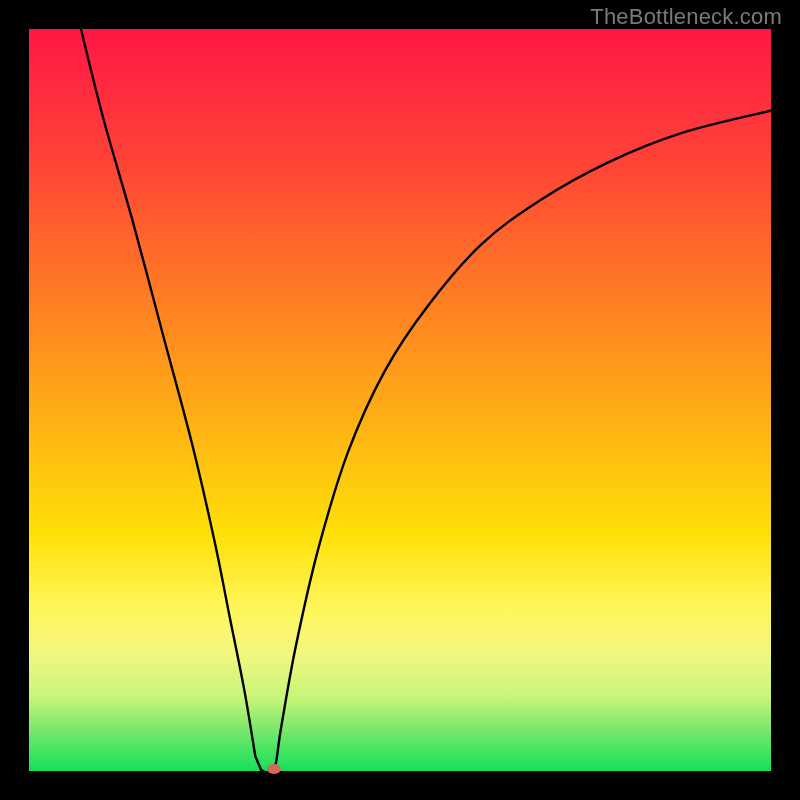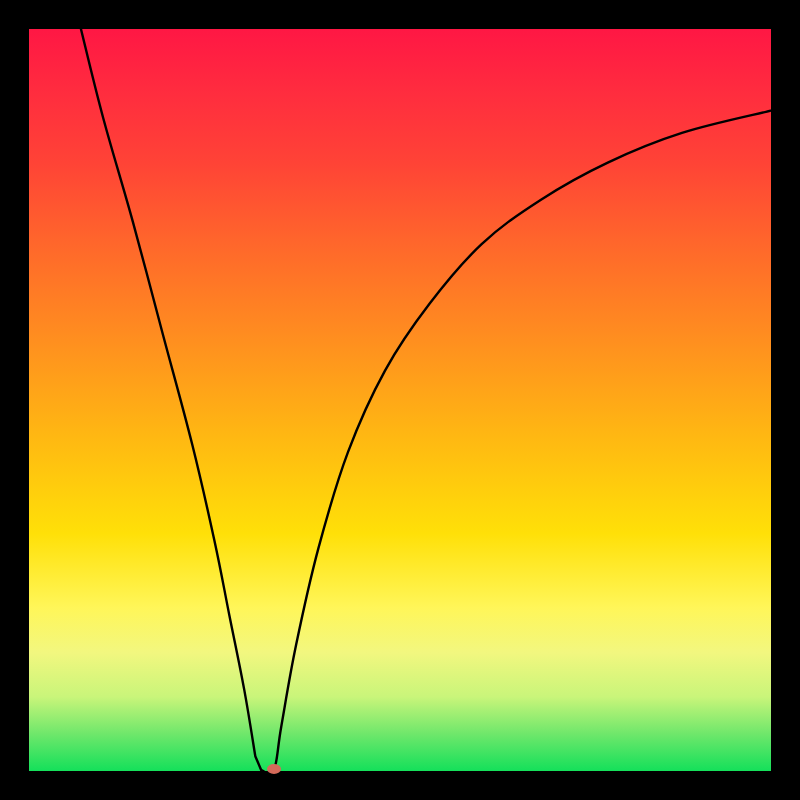--- a/index.html
+++ b/index.html
@@ -63,20 +63,21 @@
     height: 10px;
     background: #d46a5a;
     border-radius: 50%;
     transform: translate(-50%, -50%);
   }
 </style>
 </head>
 <body>
 
 <div class="frame">
+  <div class="watermark">TheBottleneck.com</div>
 
   <div class="plot">
     <svg class="curve" viewBox="0 0 742 742" preserveAspectRatio="none">
       <path id="curve-path" fill="none" stroke-width="2.4" stroke-linejoin="round" stroke-linecap="round" stroke="#000000" d="M 51.94 0.00 C 55.95 16.03, 64.85 54.31, 74.20 89.04 C 83.55 123.77, 93.20 154.19, 103.88 192.92 C 114.56 231.65, 122.88 264.15, 133.56 304.22 C 144.24 344.29, 153.89 378.12, 163.24 415.52 C 172.59 452.92, 178.82 481.26, 185.50 511.98 C 192.18 542.70, 195.00 559.47, 200.34 586.18 C 205.68 612.89, 210.51 635.00, 215.18 660.38 C 219.85 685.76, 224.31 715.14, 226.31 727.16 L 232.25 741.26 C 234.52 741.26, 241.25 749.14, 244.86 741.26 C 248.47 733.38, 248.27 720.05, 252.28 697.48 C 256.29 674.91, 260.44 647.91, 267.12 615.86 C 273.80 583.81, 280.03 554.13, 289.38 519.40 C 298.73 484.67, 307.04 454.99, 319.06 422.94 C 331.08 390.89, 341.47 368.03, 356.16 341.32 C 370.85 314.61, 383.32 297.25, 400.68 274.54 C 418.04 251.83, 432.59 233.88, 452.62 215.18 C 472.65 196.48, 489.27 185.35, 511.98 170.66 C 534.69 155.97, 553.38 145.58, 578.76 133.56 C 604.14 121.54, 623.58 113.23, 652.96 103.88 C 682.34 94.53, 725.97 85.63, 742.00 81.62"></path>
     </svg>
     <div class="marker" id="marker-dot" style="background: rgb(212, 106, 90); left: 244.86px; top: 739.774px;"></div>
   </div>
 </div>
 
 </body></html>

